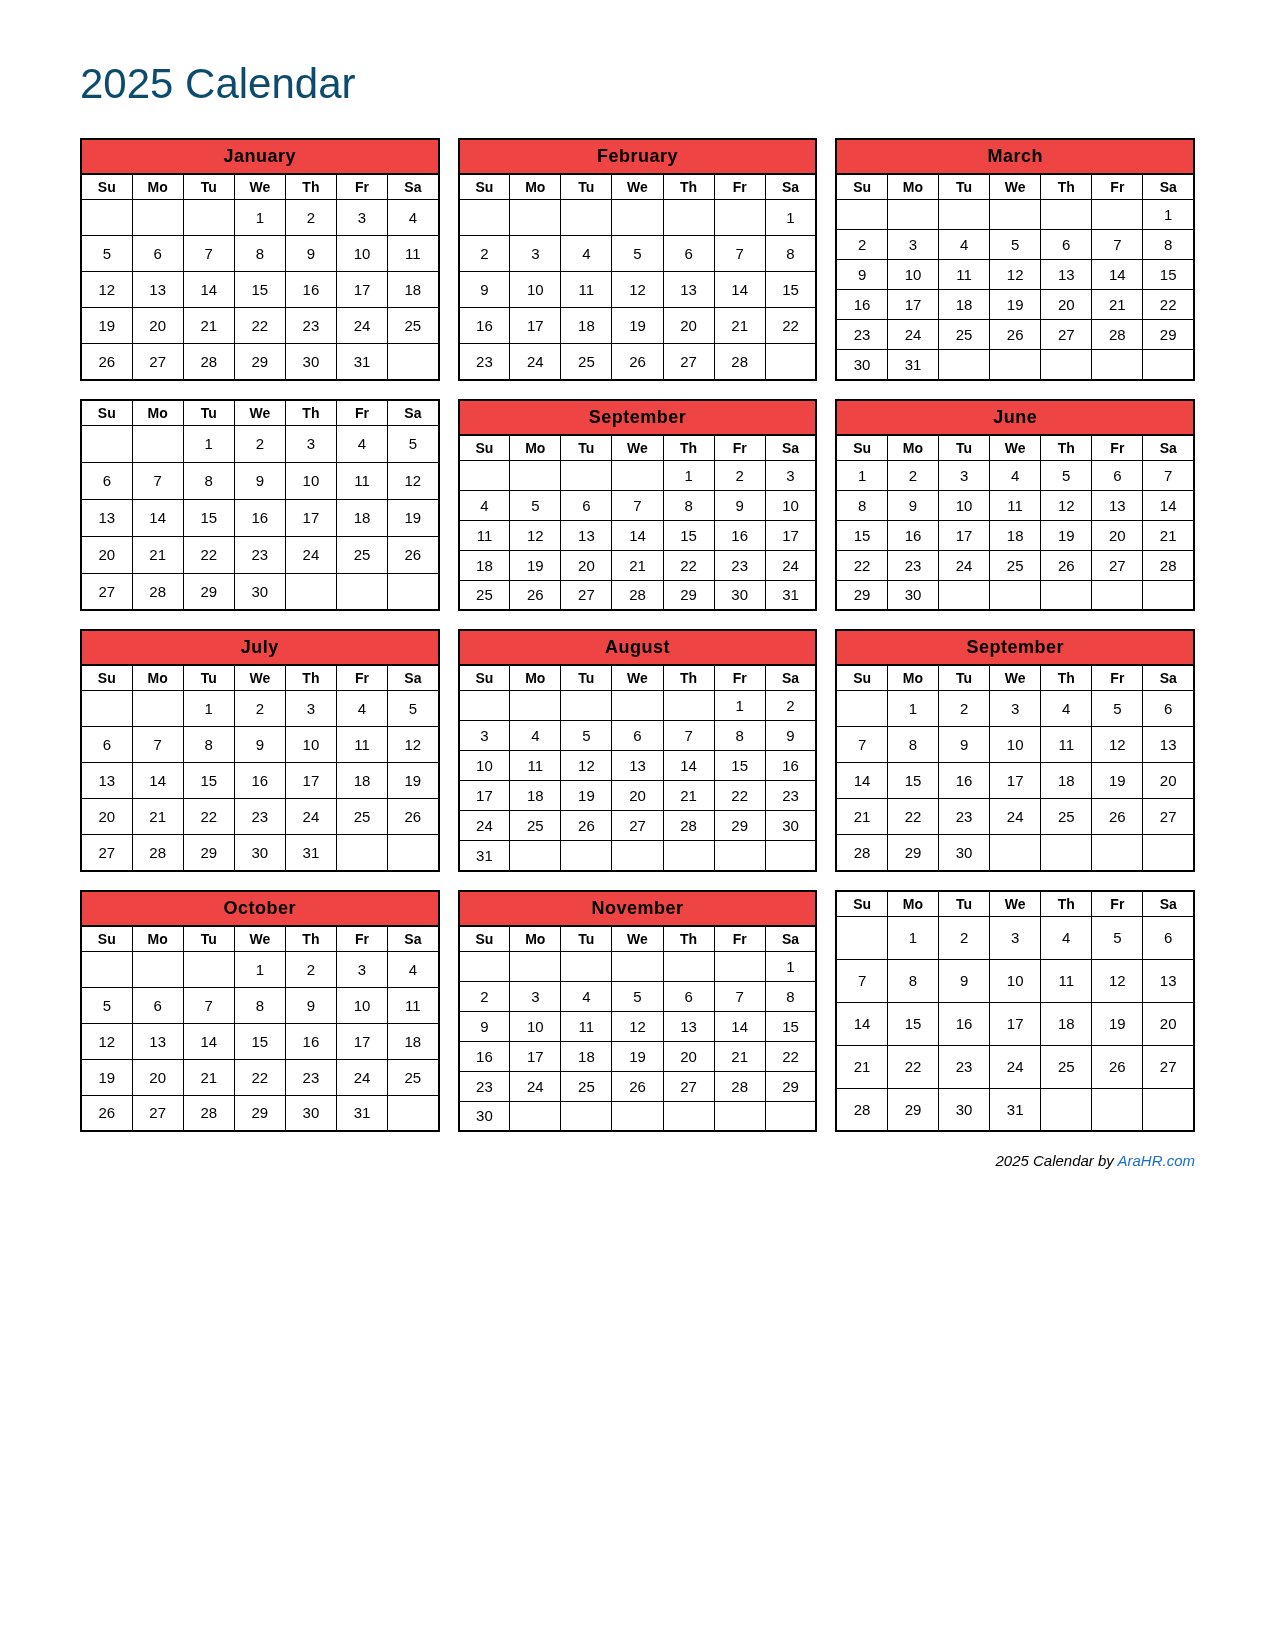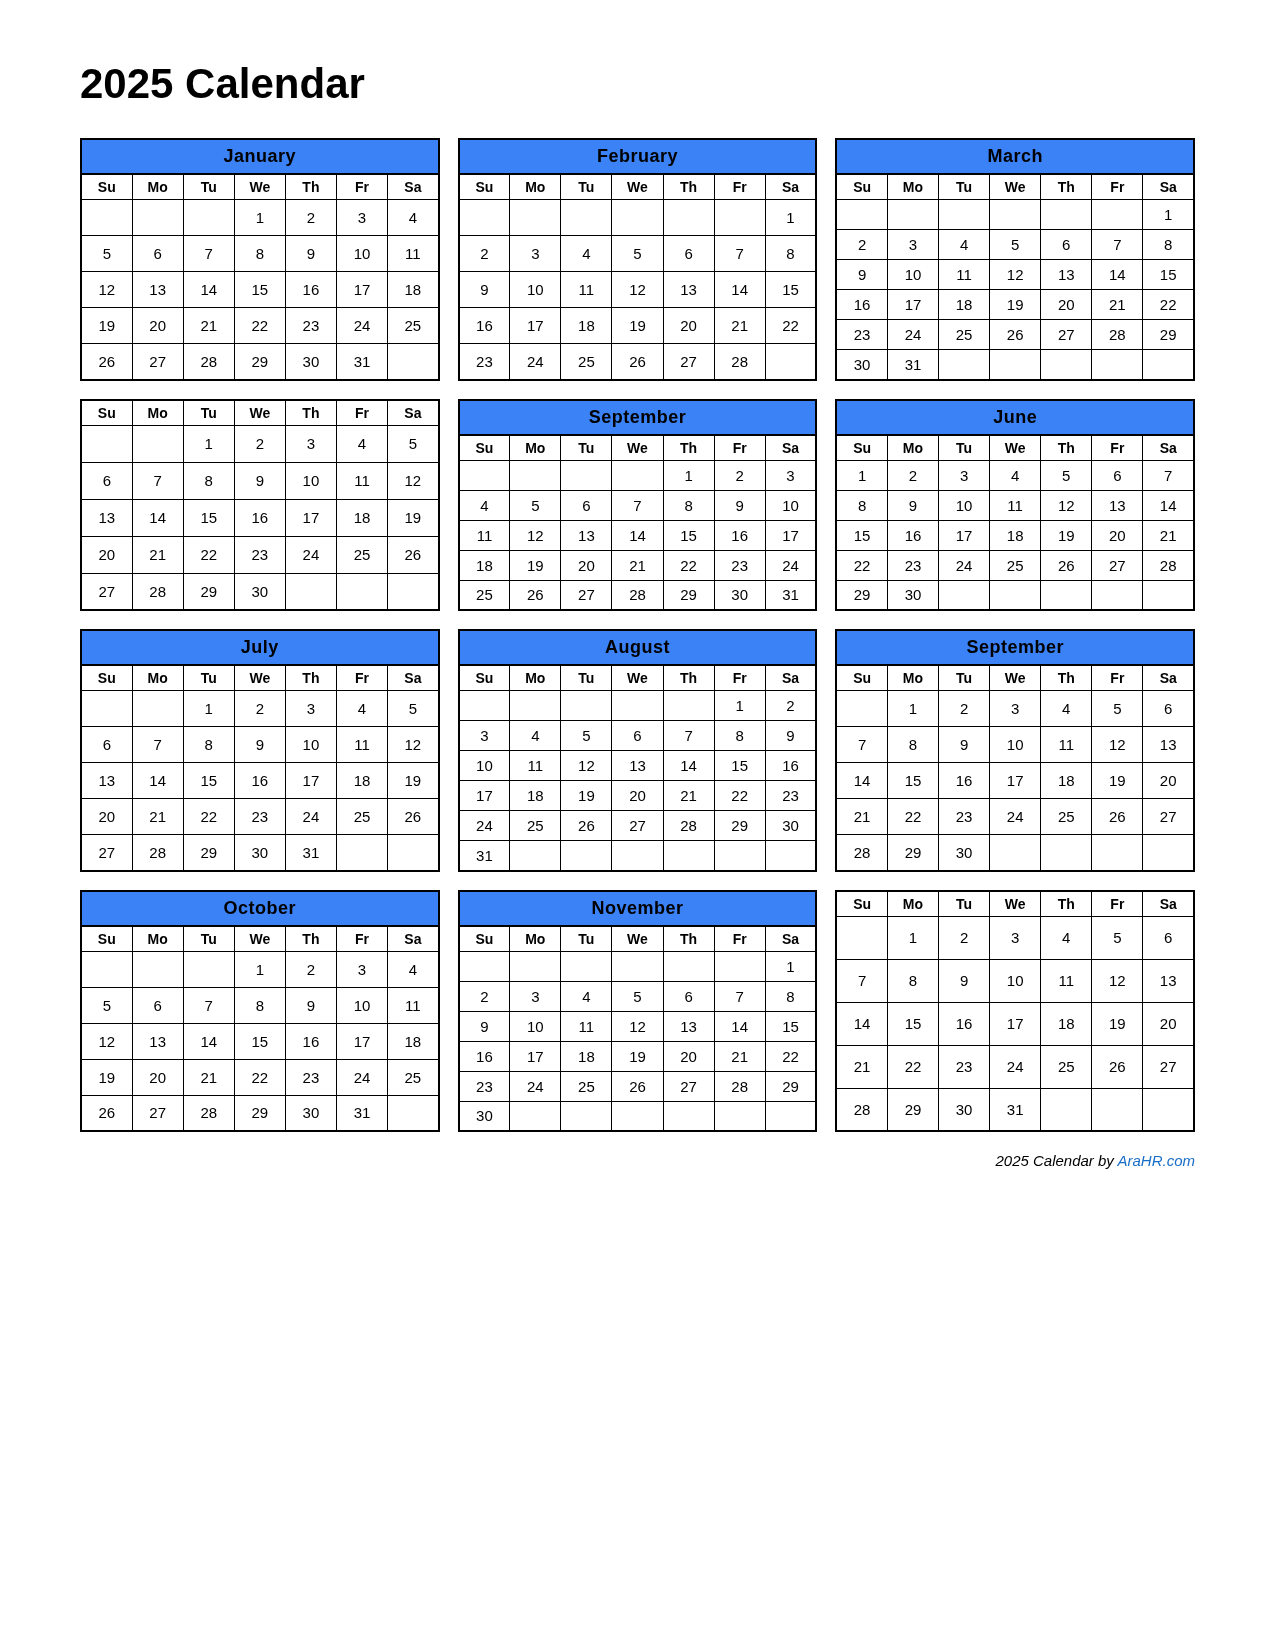--- a/index.html
+++ b/index.html
@@ -5,41 +5,41 @@
     * { box-sizing: border-box; margin: 0; padding: 0; }
     body {
       background: #fff;
       font-family: Arial, sans-serif;
       width: 1275px;
       min-height: 1650px;
       padding: 60px 80px 60px 80px;
     }
     h1 {
       font-size: 42px;
-      font-weight: bold;
+      font-weight: normal;
       margin-bottom: 30px;
-      color: #000000;
+      color: #0c4a6e;
     }
     .calendar-grid {
       display: grid;
       grid-template-columns: repeat(3, 1fr);
       gap: 18px 18px;
     }
     .month-table {
       border-collapse: collapse;
       width: 100%;
       border: 2px solid #000;
     }
     .month-table th.month-name {
       text-align: center;
       font-size: 18px;
       font-weight: bold;
       padding: 6px 2px;
       border-bottom: 2px solid #000;
-      background: #3b82f6;
+      background: #ef4444;
       letter-spacing: 0.5px;
     }
     .month-table th.day-header {
       text-align: center;
       font-size: 14px;
       font-weight: bold;
       padding: 4px 2px;
       border: 1px solid #000;
       background: #fff;
       min-width: 34px;

